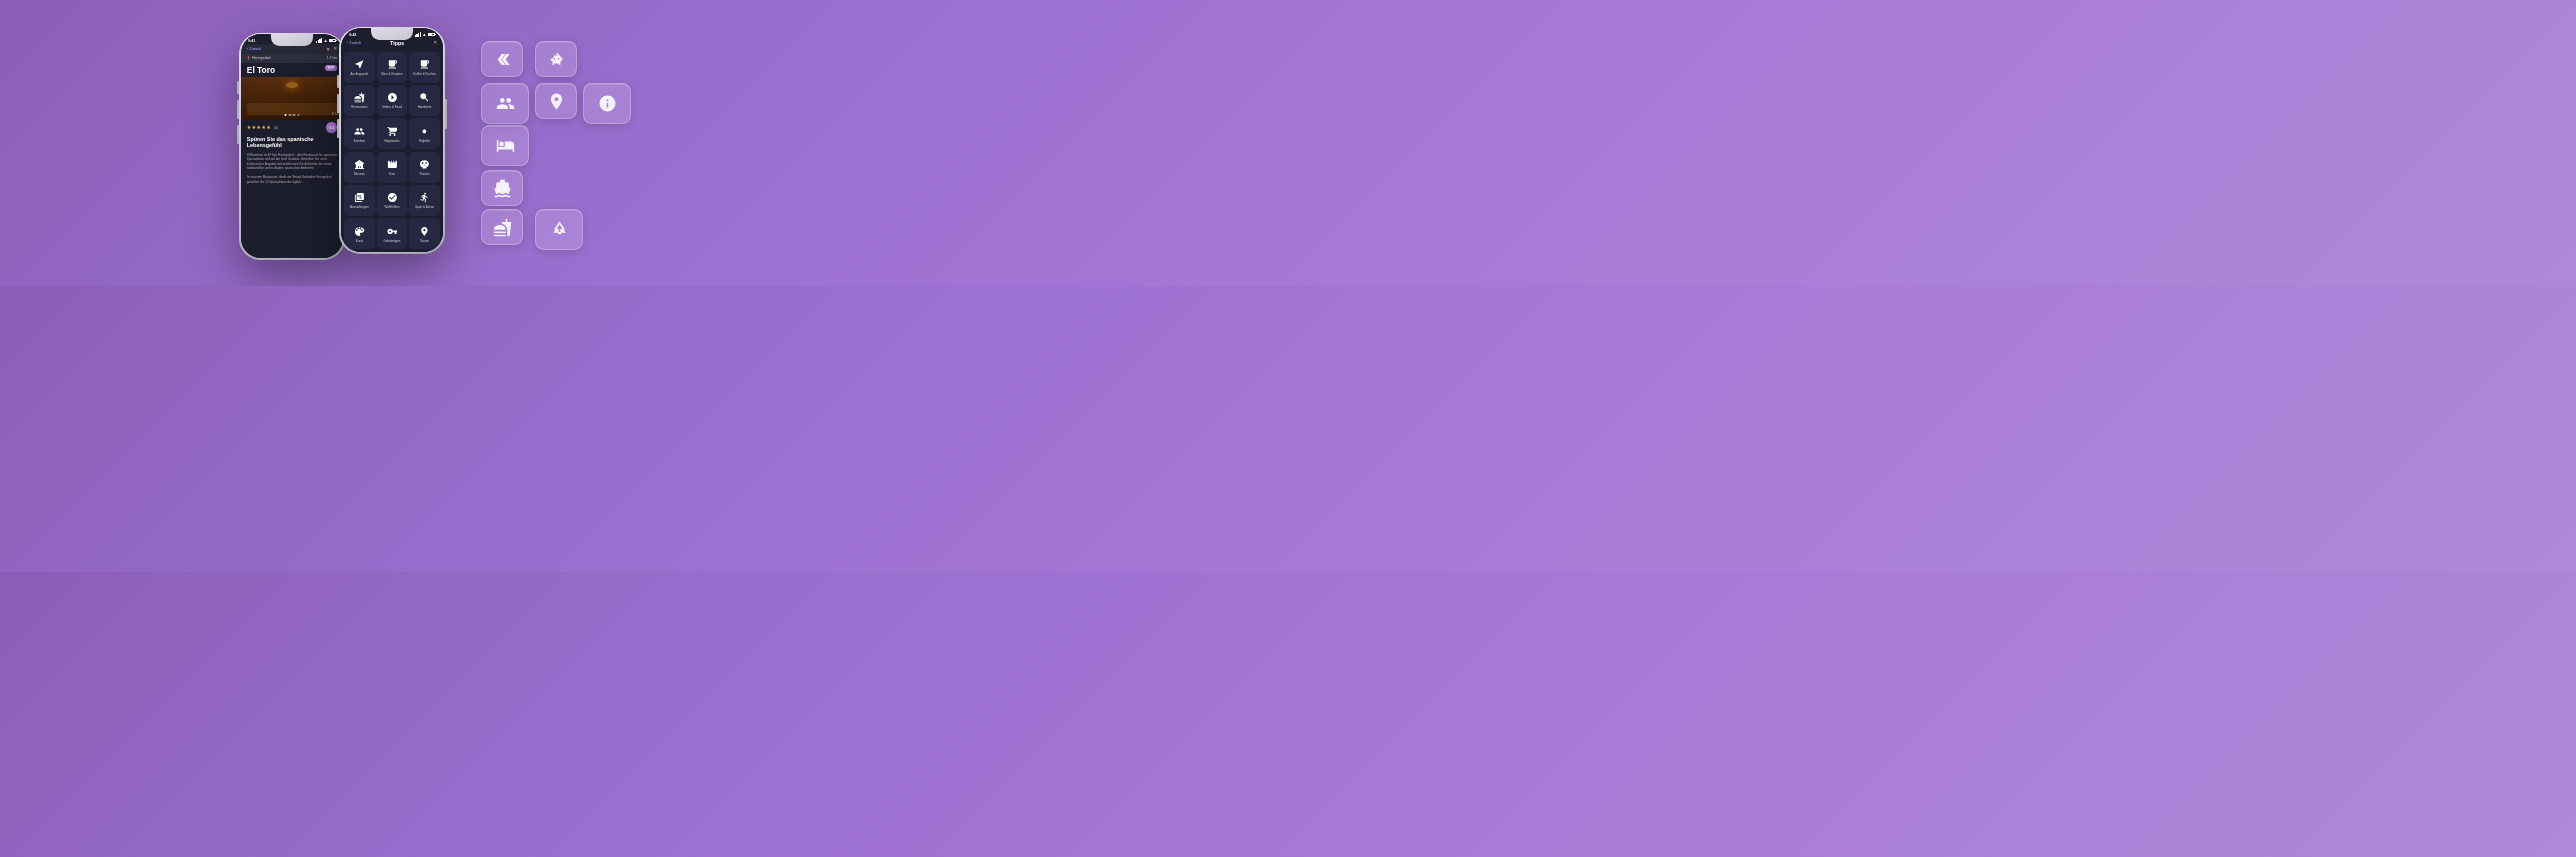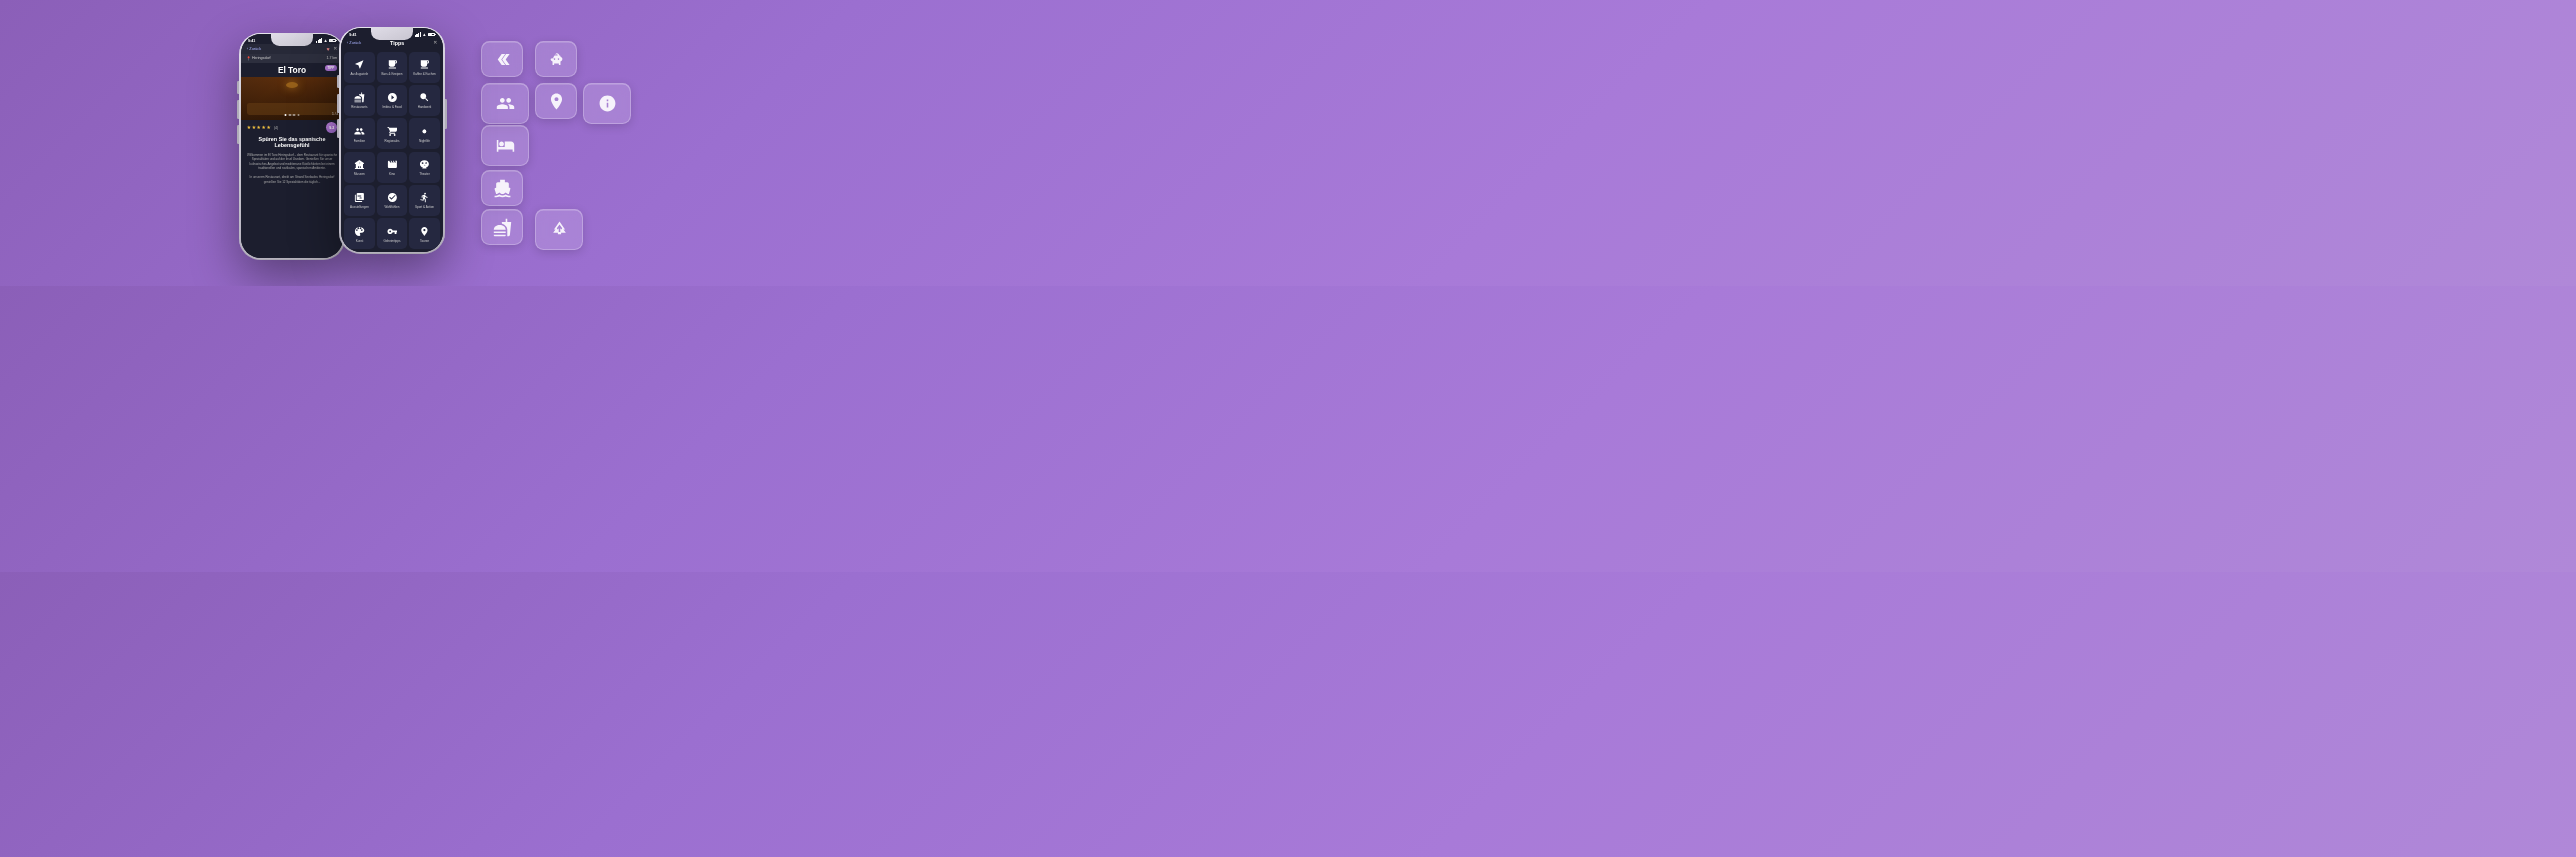--- a/index.html
+++ b/index.html
@@ -117,21 +117,20 @@
       width: 1.8px;
       height: 30px;
       background: #b0adb8;
       border-radius: 0 1.2px 1.2px 0;
     }
 
     
     .phone1 {
       margin-top: 6px;
       z-index: 2;
-      text-align: center;
     }
 
     .screen1 {
       display: flex;
       flex-direction: column;
       height: 100%;
       color: white;
       font-size: 4.2px;
     }
 

